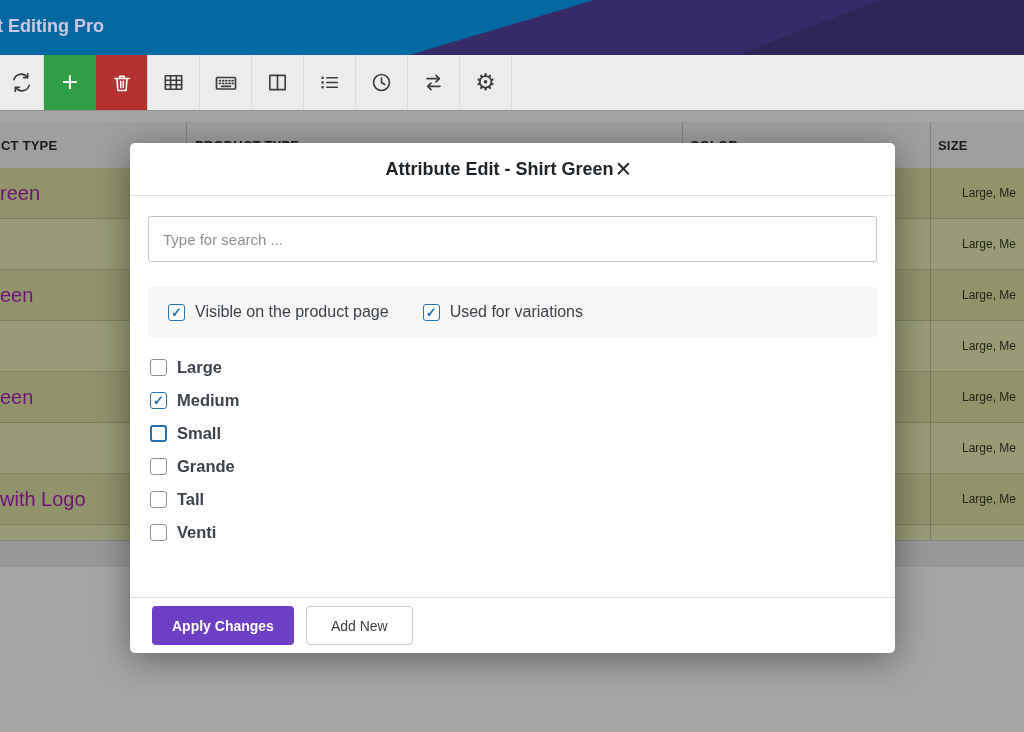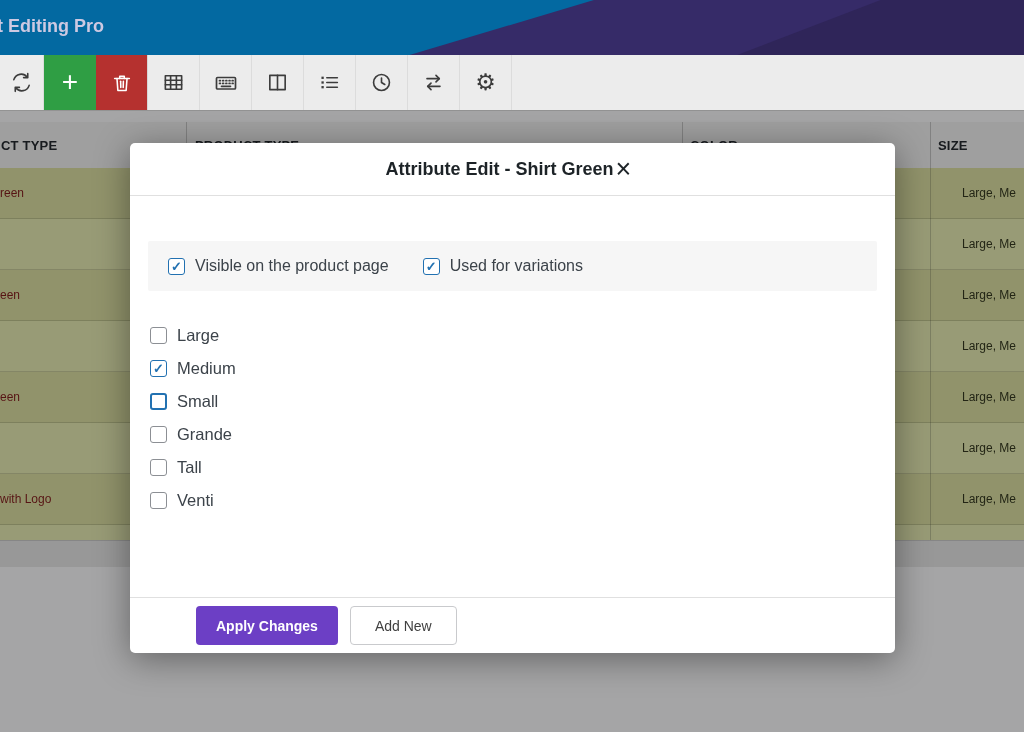--- a/index.html
+++ b/index.html
@@ -25,44 +25,44 @@
 
   
   .table-header{position:absolute;left:0;top:122px;width:1024px;height:46px;background:#e6e6e6;border-bottom:1px solid #bdbdbd;}
   .th{position:absolute;top:50%;transform:translateY(-50%);font-weight:bold;font-size:13px;color:#23282d;letter-spacing:.2px;white-space:nowrap;}
   .sort{position:absolute;left:170px;top:50%;transform:translateY(-50%);font-size:9px;color:rgba(0,0,0,.45);}
   .rows{position:absolute;left:0;top:168px;width:1024px;}
   .row{position:relative;width:1024px;height:50px;border-bottom:1px solid rgba(0,0,0,.13);overflow:hidden;}
   .row.a{background:#d2d69c;}
   .row.b{background:#dce1ab;}
   .row.partial{height:22px;}
-  .cell-title{position:absolute;left:0;top:50%;transform:translateY(-50%);font-size:12px;color:#7f1d1d;white-space:nowrap;}
+  .cell-title{position:absolute;left:0;top:50%;transform:translateY(-50%);font-size:20px;color:#a21caf;white-space:nowrap;}
   .cell-size{position:absolute;left:938px;top:50%;transform:translateY(-50%);font-size:12px;color:#33361f;white-space:nowrap;margin-left:24px;}
   .vline{position:absolute;top:122px;height:418px;width:1px;background:rgba(40,40,40,.22);}
   .table-footerbar{position:absolute;left:0;top:540px;width:1024px;height:26px;background:#dcdcdc;border-top:1px solid #c2c2c2;}
 
   
   .backdrop{position:absolute;left:0;top:110px;width:1024px;height:622px;background:rgba(0,0,0,.31);z-index:40;}
   .modal{position:absolute;left:130px;top:143px;width:765px;height:510px;background:#fff;border-radius:5px;box-shadow:0 6px 35px rgba(0,0,0,.4);z-index:50;}
   .modal-header{height:52px;display:flex;align-items:center;justify-content:center;padding:0 22px 0 16px;border-bottom:1px solid #e0e0e0;}
   .modal-title{font-size:18px;font-weight:bold;color:#1d2327;}
   .modal-close{background:none;border:none;font-size:27px;line-height:1;color:#1d2327;cursor:pointer;padding:0 2px;}
   .modal-body{padding:20px 18px 0;}
   .search-input{width:100%;box-sizing:border-box;height:46px;border:1px solid #c3c4c7;border-radius:3px;padding:0 14px;font-size:15px;color:#2c3338;outline:none;font-family:"Liberation Sans",sans-serif;background:#fff;}
   .search-input::placeholder{color:#8c8f94;}
   .options-bar{margin-top:25px;background:#f6f6f6;height:50px;display:flex;align-items:center;gap:34px;padding:0 20px;border-radius:2px;}
   .opt{display:flex;align-items:center;gap:10px;font-size:16px;color:#3c434a;cursor:pointer;}
-  .attr-list{margin-top:28px;padding-left:2px;}
+  .attr-list{margin-top:14px;padding-left:2px;font-weight:bold;}
   .attr-row{display:flex;align-items:center;gap:10px;height:33px;font-size:16.5px;color:#3c434a;cursor:pointer;}
   .cbx{width:17px;height:17px;min-width:17px;border:1.5px solid #8c8f94;border-radius:3px;background:#fff;display:inline-flex;align-items:center;justify-content:center;box-sizing:border-box;}
   .cbx.checked{border-color:#2271b1;}
   .cbx.checked::after{content:"\2713";color:#2271b1;font-size:13px;font-weight:bold;line-height:1;}
   .cbx.focused{border:2px solid #2271b1;}
   .modal-footer{position:absolute;left:0;bottom:0;width:100%;height:56px;border-top:1px solid #e0e0e0;display:flex;align-items:center;padding:0 22px;gap:12px;box-sizing:border-box;}
-  .btn-apply{background:#6c3fc5;color:#fff;border:none;border-radius:4px;height:39px;padding:0 20px;font-size:14px;font-weight:bold;cursor:pointer;font-family:"Liberation Sans",sans-serif;margin-left:44px;}
+  .btn-apply{background:#6c3fc5;color:#fff;border:none;border-radius:4px;height:39px;padding:0 20px;font-size:14px;font-weight:bold;cursor:pointer;font-family:"Liberation Sans",sans-serif;}
   .btn-addnew{background:#fff;color:#404040;border:1px solid #c9cacd;border-radius:4px;height:39px;padding:0 24px;font-size:14px;cursor:pointer;font-family:"Liberation Sans",sans-serif;}
 </style>
 </head>
 <body>
 
 <div id="app">
 
   <div class="topbar">
     <div class="topbar-accent1"></div>
     <div class="topbar-accent2"></div>
@@ -190,20 +190,21 @@
 
   <div class="backdrop"></div>
 
   <div class="modal">
     <div class="modal-header">
       <span class="modal-title">Attribute Edit - Shirt Green</span>
       <button class="modal-close">×</button>
     </div>
 
     <div class="modal-body">
+      <input class="search-input" type="text" placeholder="Type for search ..." style="">
 
       <div class="options-bar">
         <label class="opt">
           <span class="cbx checked"></span>
           <span>Visible on the product page</span>
         </label>
         <label class="opt">
           <span class="cbx checked"></span>
           <span>Used for variations</span>
         </label>

